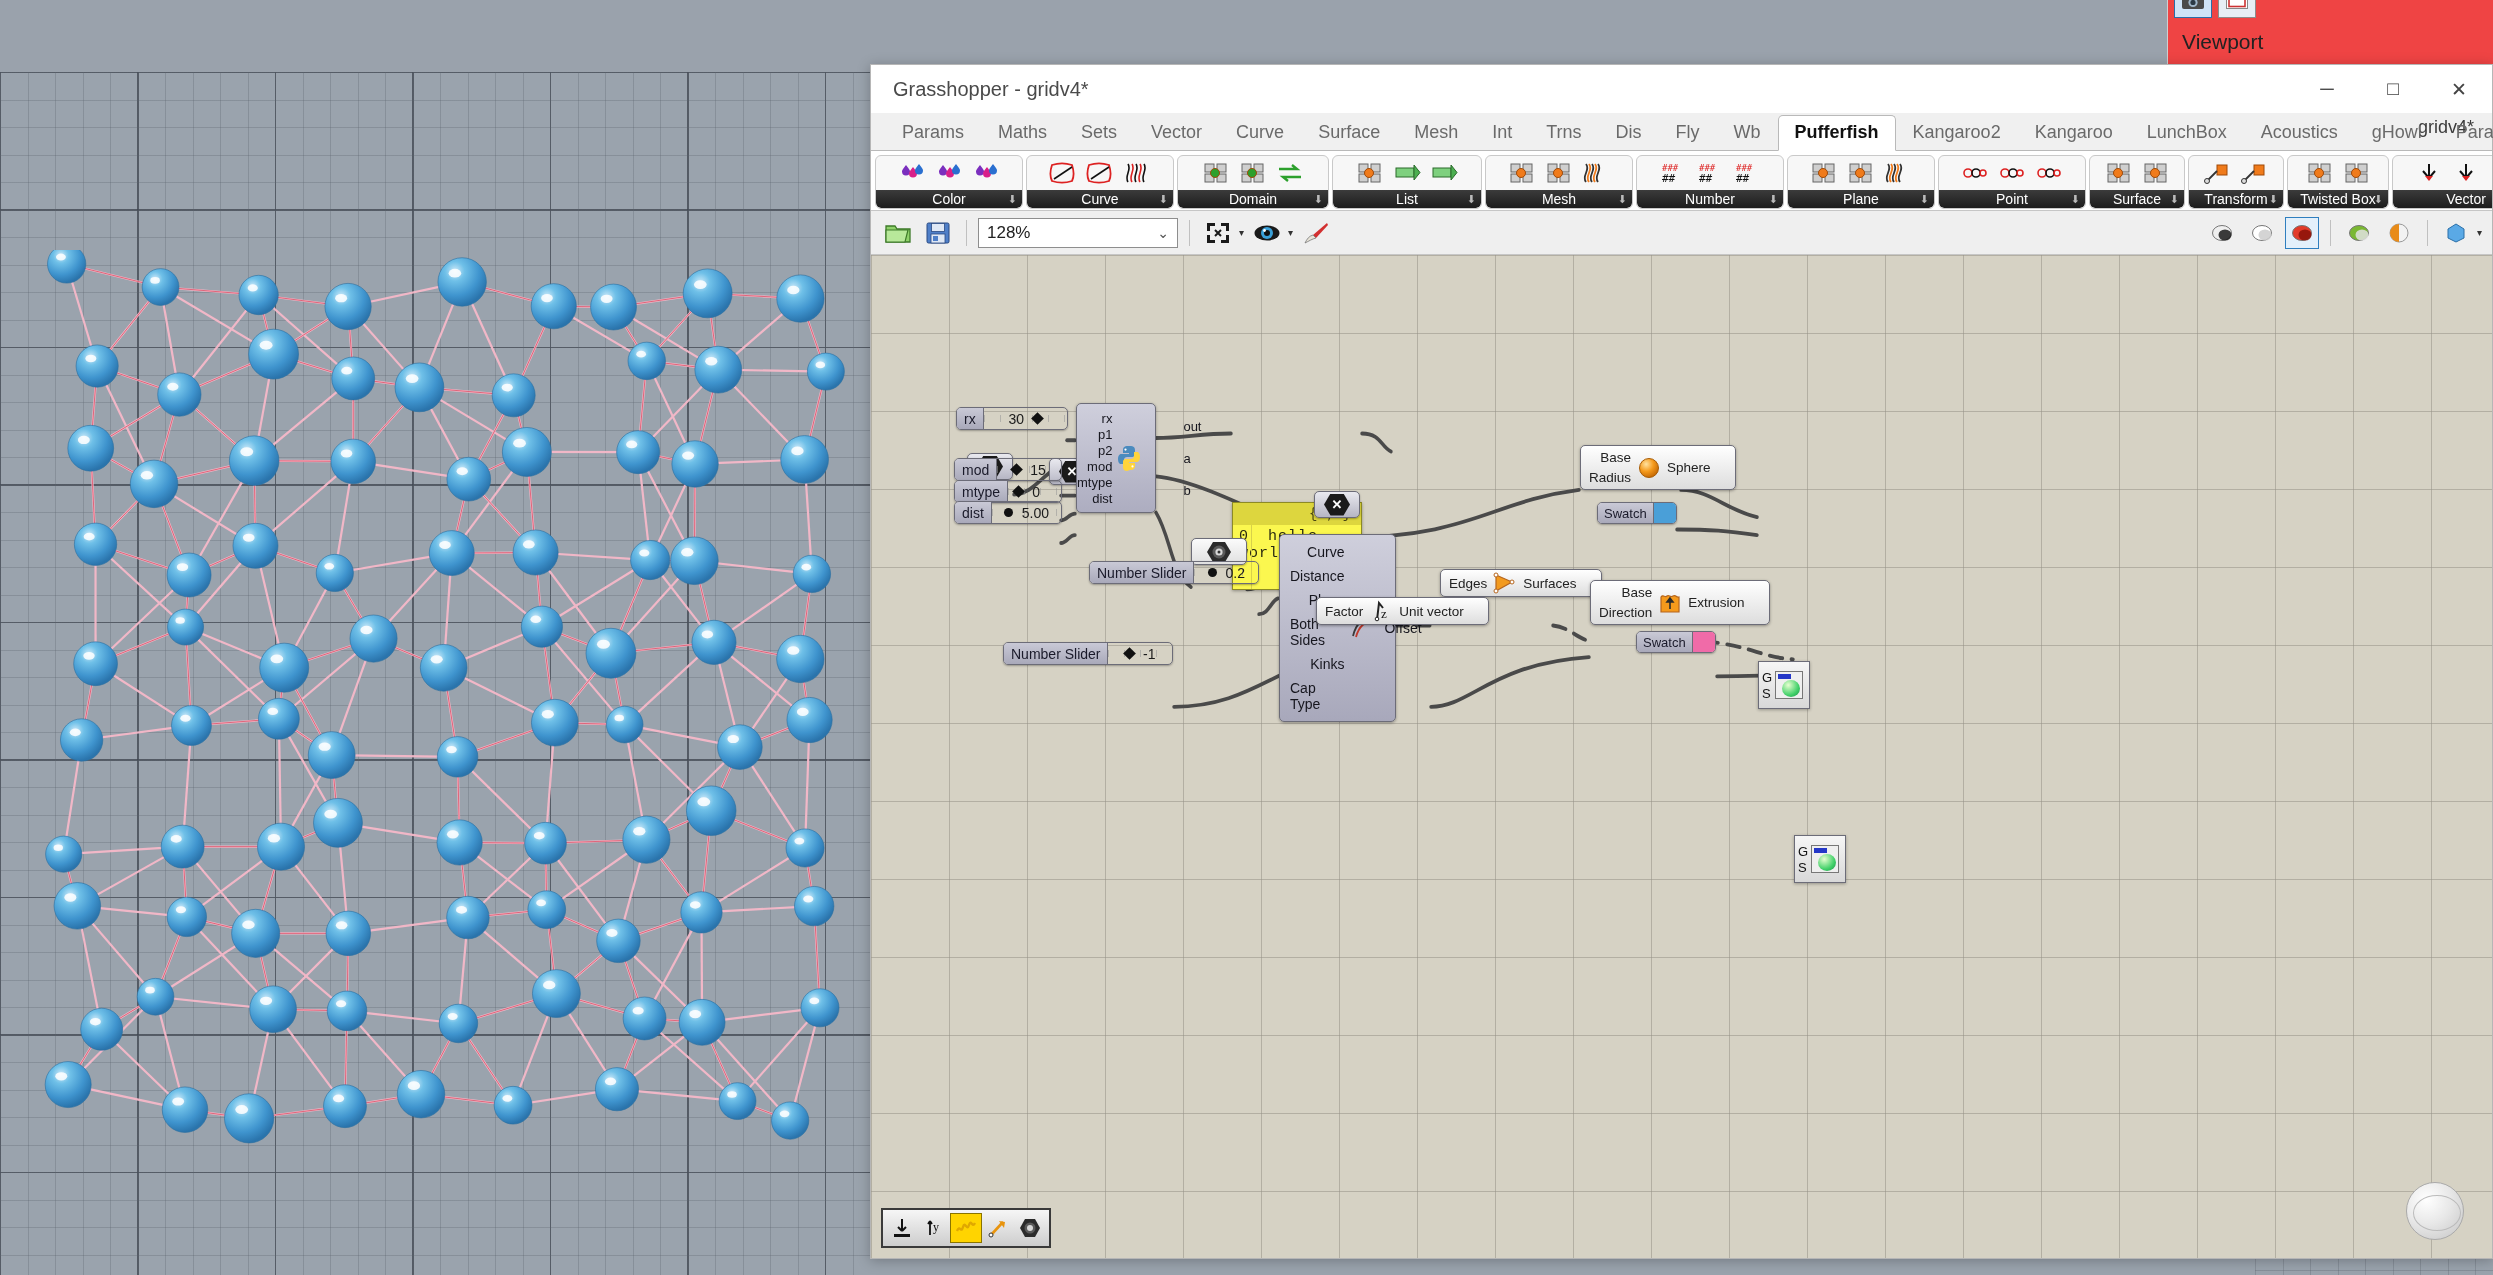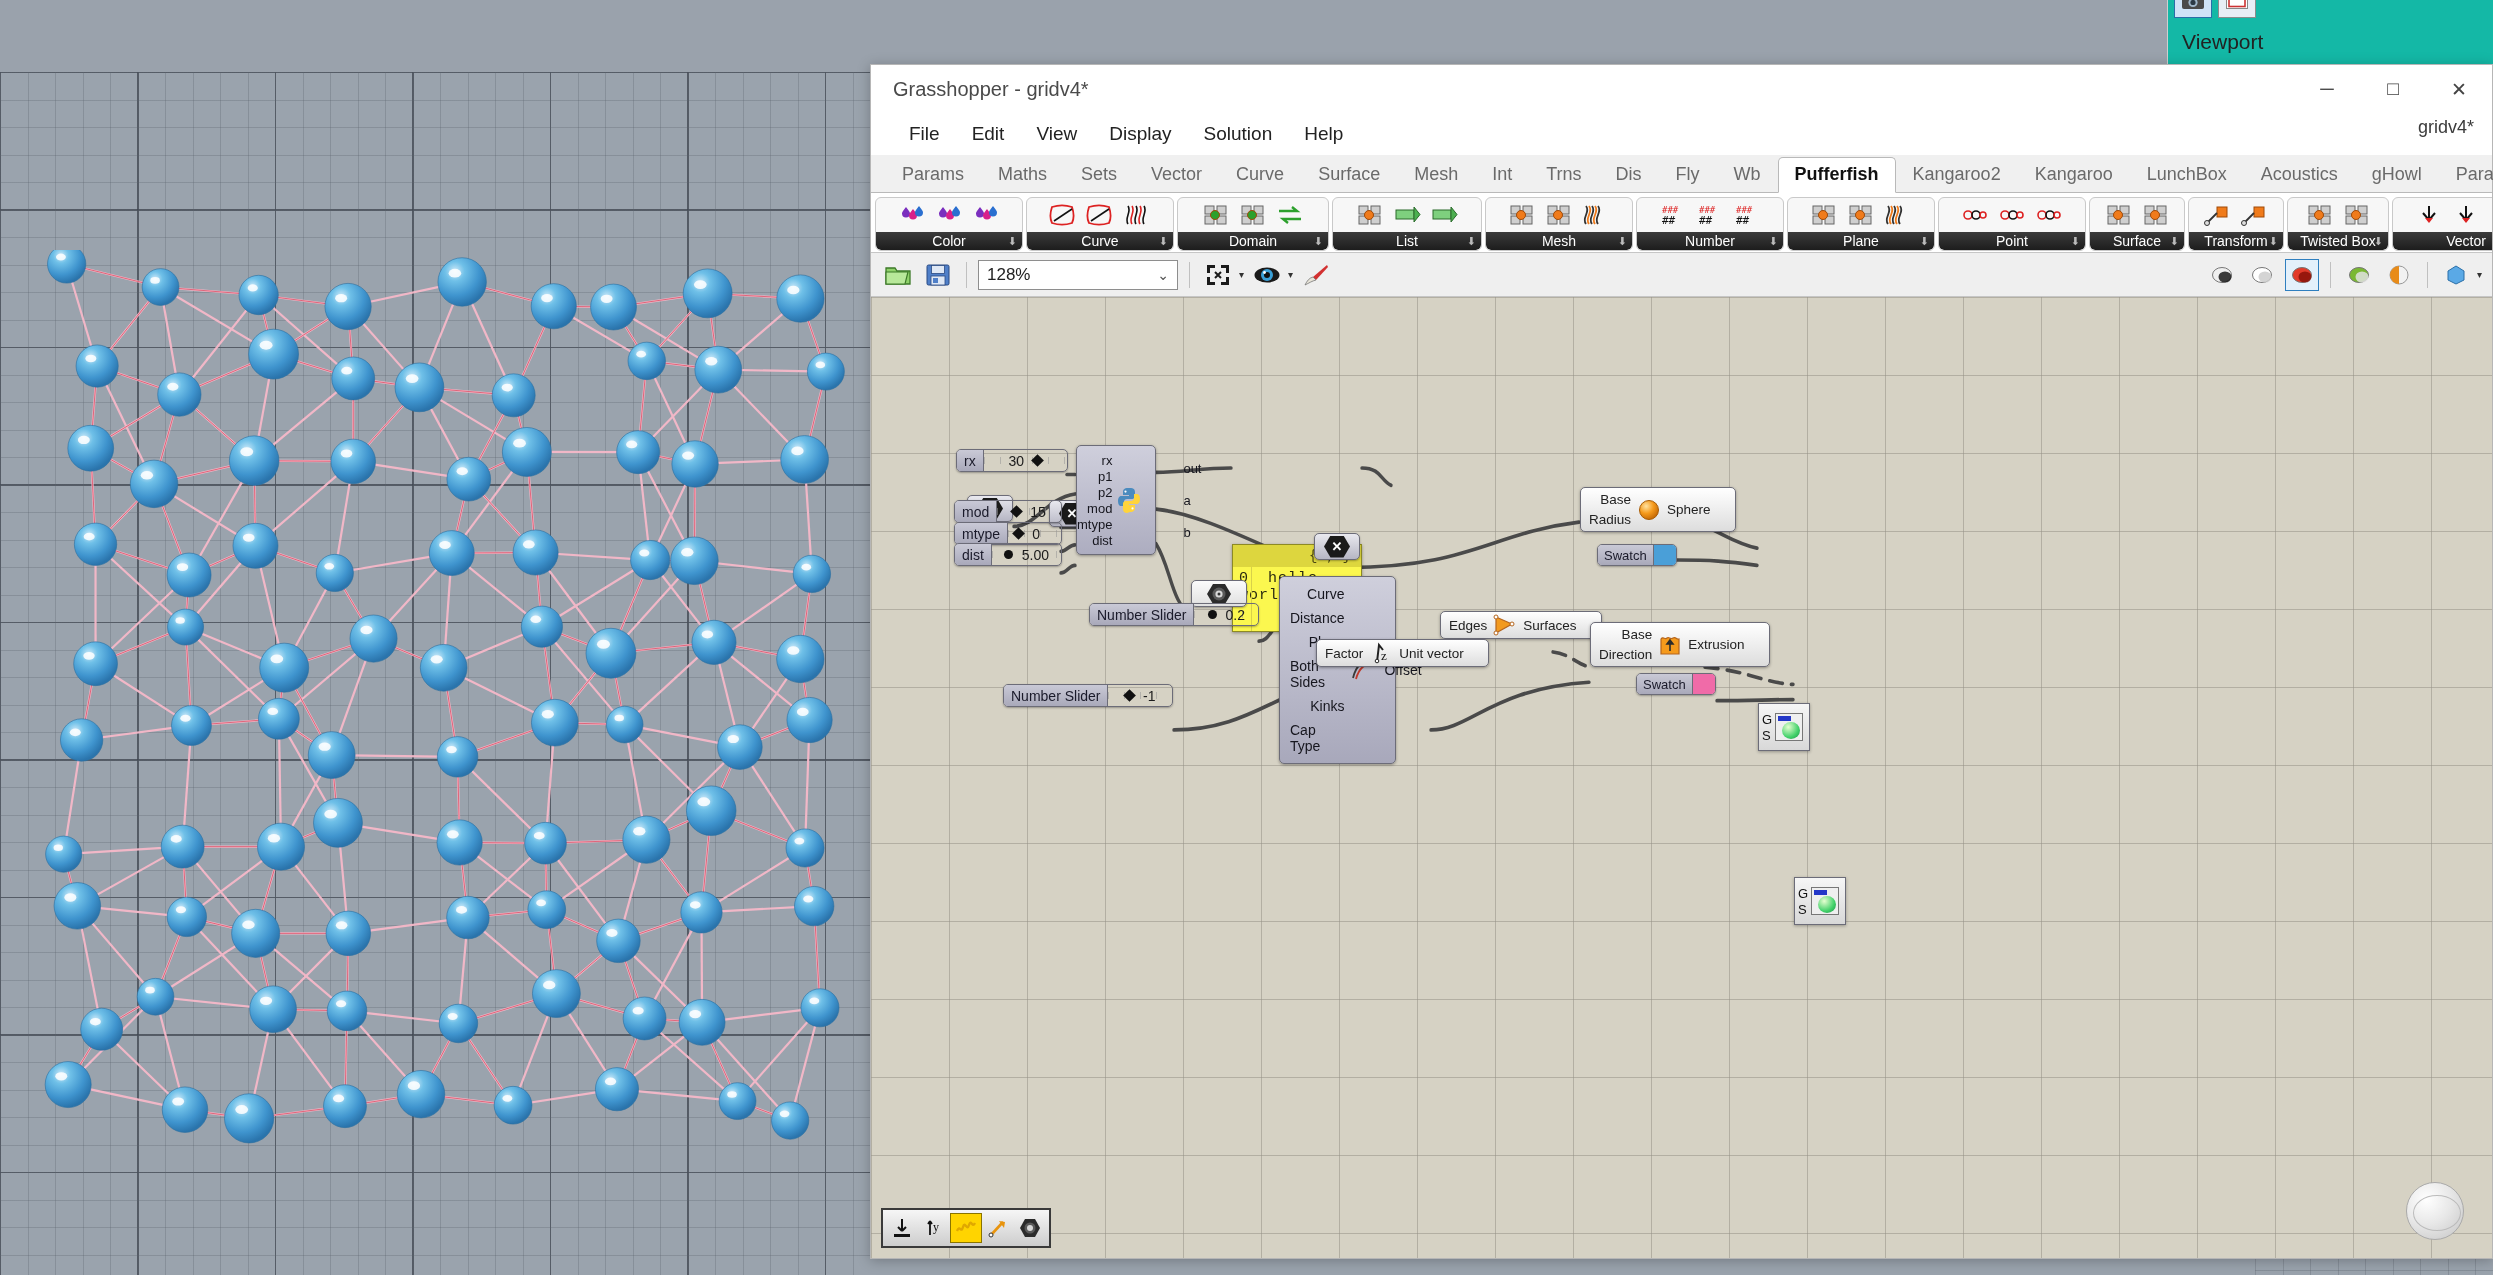--- a/index.html
+++ b/index.html
@@ -27,21 +27,21 @@
       repeating-linear-gradient(to right, rgba(90,98,108,.30) 0 1px, transparent 1px 27.5px),
       repeating-linear-gradient(to bottom, rgba(90,98,108,.30) 0 1px, transparent 1px 27.5px);
     background-color:#9aa3ad;
   }
   #rhino-top-strip{position:absolute;left:0;top:0;width:2493px;height:72px;background:#9aa2ac;}
   #sphere-art { position:absolute; left:40px; top:250px; width:820px; height:900px; }
 
   
   #vp-panel {
     position:absolute; right:0; top:0; width:326px; height:72px;
-    background:#14b8a6; border-left:1px solid #cfcfcf; border-bottom:1px solid #cdcdcd;
+    background:#ef4444; border-left:1px solid #cfcfcf; border-bottom:1px solid #cdcdcd;
   }
   #vp-iconrow{position:absolute; left:6px; top:-16px; display:flex; gap:6px;}
   .vp-ico{width:38px;height:34px;border:1px solid #8c8c8c;background:#e8eef5;
           display:flex;align-items:center;justify-content:center;}
   .vp-ico.sel{border:1px solid #2a6ea8;background:#cfe3f7;}
   #vp-label{position:absolute; left:14px; top:30px; font-size:21px; color:#222;}
 
   
   #gh-window {
     position:absolute; left:870px; top:64px; width:1623px; height:1195px;
@@ -856,28 +856,20 @@
   <div id="gh-titlebar">
     <span id="gh-title">Grasshopper - gridv4*</span>
     <div id="win-ctrls">
       <div class="wbtn">─</div>
       <div class="wbtn">□</div>
       <div class="wbtn">✕</div>
     </div>
     <div id="gh-doc-name">gridv4*</div>
   </div>
 
-  <div id="gh-menu">
-      <div class="menu-item">File</div>
-      <div class="menu-item">Edit</div>
-      <div class="menu-item">View</div>
-      <div class="menu-item">Display</div>
-      <div class="menu-item">Solution</div>
-      <div class="menu-item">Help</div>
-    </div>
 
   <div id="gh-tabs">
       <div class="gh-tab">Params</div>
       <div class="gh-tab">Maths</div>
       <div class="gh-tab">Sets</div>
       <div class="gh-tab">Vector</div>
       <div class="gh-tab">Curve</div>
       <div class="gh-tab">Surface</div>
       <div class="gh-tab">Mesh</div>
       <div class="gh-tab">Int</div>

